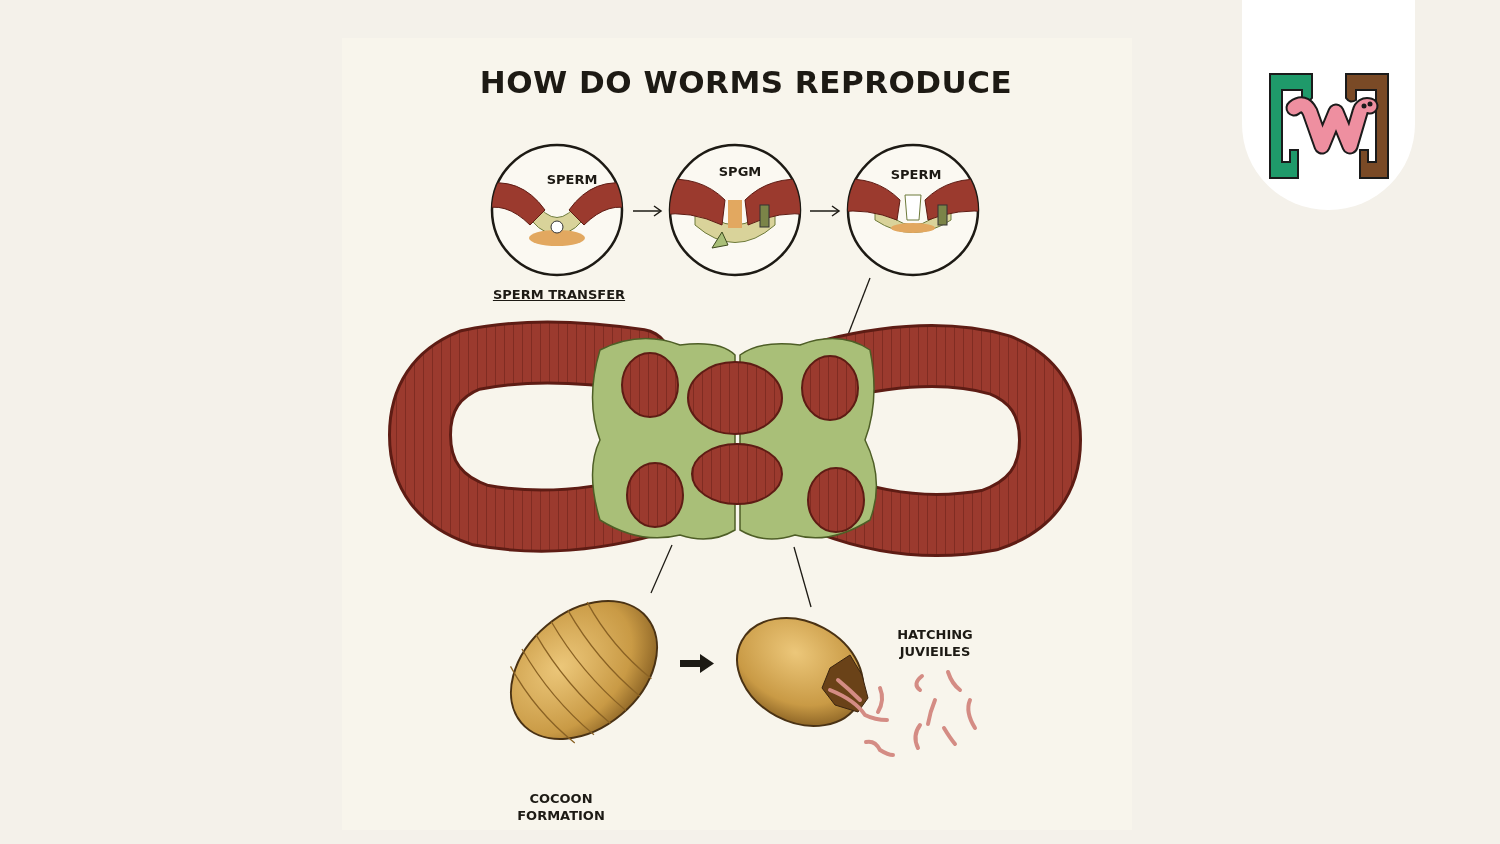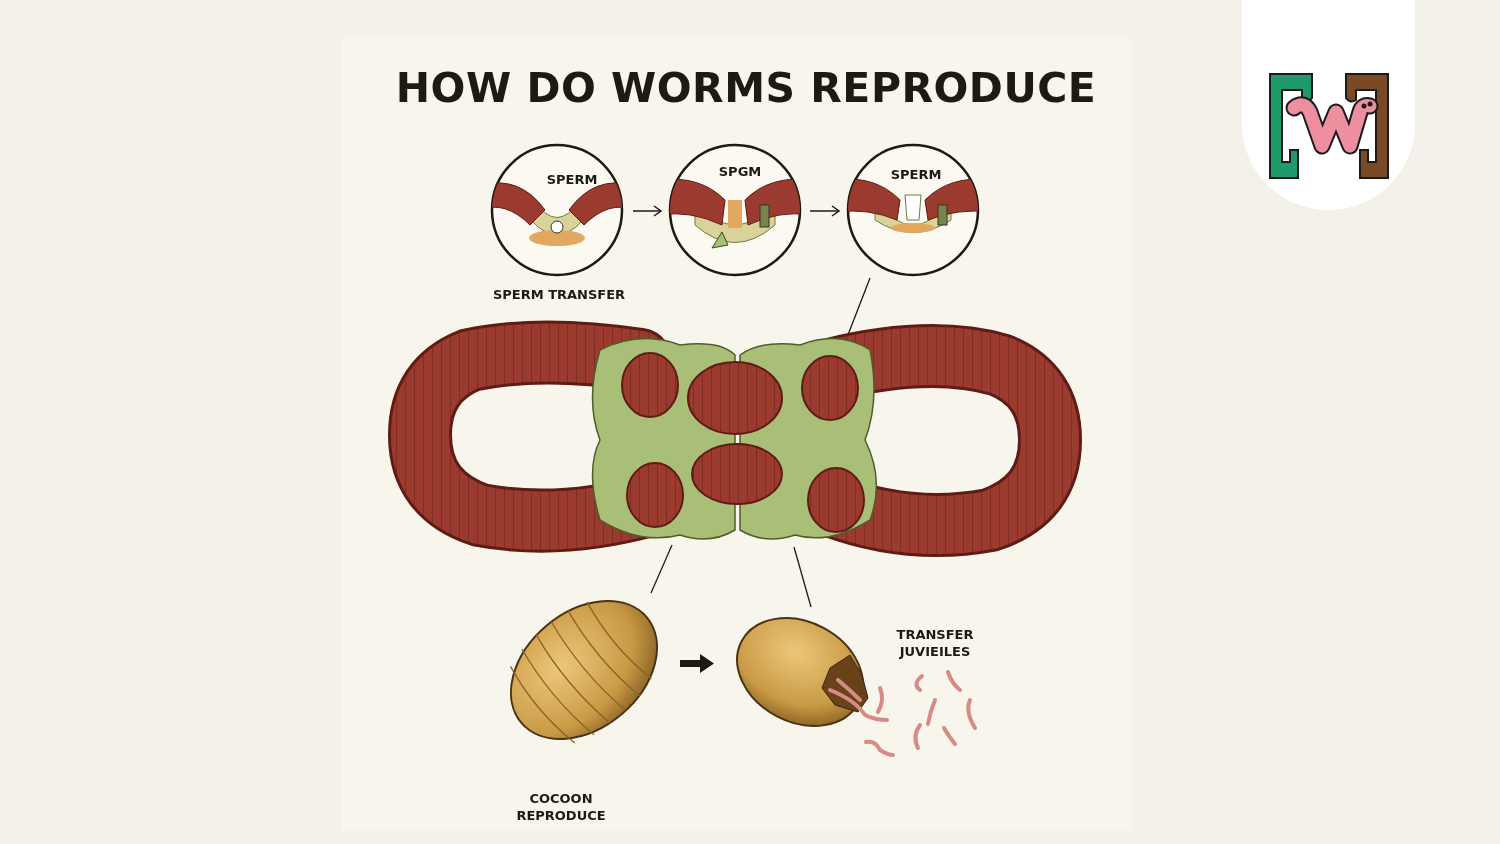--- a/index.html
+++ b/index.html
@@ -8,21 +8,21 @@
     background:#f4f1ea;
     font-family:"DejaVu Sans", sans-serif;
     position:relative;
   }
   .panel {
     position:absolute; left:342px; top:38px; width:790px; height:792px;
     background:#f8f5ec;
   }
   .title {
     position:absolute; left:342px; top:64px; width:808px; text-align:center;
-    font-weight:bold; font-size:41px; letter-spacing:0.5px; color:#1d1a14;
+    font-weight:bold; font-size:31px; letter-spacing:0.5px; color:#1d1a14;
     font-family:"DejaVu Sans", sans-serif;
   }
   .logo-card {
     position:absolute; left:1242px; top:0; width:173px; height:210px;
     background:#ffffff; border-radius:0 0 86px 86px;
   }
   .lbl {
     position:absolute; font-weight:bold; font-size:13px; color:#1d1a14;
     text-align:center; line-height:17px;
   }
@@ -152,29 +152,29 @@
       <path d="M920 725 Q912 736 918 748"></path>
       <path d="M944 728 Q950 738 955 744"></path>
       <path d="M866 742 Q875 740 880 750 Q888 755 893 755"></path>
     </g>
   </g>
 </svg>
 
 <div class="lbl" style="left:532px;top:171px;width:80px;">SPERM</div>
 <div class="lbl" style="left:700px;top:163px;width:80px;text-align:center;">SPGM</div>
 <div class="lbl" style="left:876px;top:166px;width:80px;">SPERM</div>
-<div class="lbl" style="left:488px;top:286px;width:142px;">SPERM TRANSFER</div>
+<div class="lbl" style="left:488px;top:286px;width:142px;text-decoration:underline;">SPERM TRANSFER</div>
 
 <div class="lbl" style="left:506px;top:790px;width:110px;">
   <div>COCOON</div>
-  <div>REPRODUCE</div>
+  <div>FORMATION</div>
 </div>
 
 <div class="lbl" style="left:885px;top:626px;width:100px;">
-  <div>TRANSFER</div>
+  <div>HATCHING</div>
   <div>JUVIEILES</div>
 </div>
 
 <div class="logo-card">
   <svg width="173" height="210">
     <path d="M28 74 L70 74 L70 98 Q66 104 60 100 L60 90 L40 90 L40 162 L48 162 L48 150 L56 150 L56 178 L28 178 Z" fill="#1f9a6a" stroke="#1b1b1b" stroke-width="2"></path>
     <path d="M146 74 L104 74 L104 98 Q108 104 114 100 L114 90 L134 90 L134 162 L126 162 L126 150 L118 150 L118 178 L146 178 Z" fill="#7a4a26" stroke="#1b1b1b" stroke-width="2"></path>
     <path d="M52 108 Q62 100 68 112 L80 146 L94 112 L108 146 L118 112 Q120 104 128 106" fill="none" stroke="#1b1b1b" stroke-width="17" stroke-linecap="round" stroke-linejoin="round"></path>
     <path d="M52 108 Q62 100 68 112 L80 146 L94 112 L108 146 L118 112 Q120 104 128 106" fill="none" stroke="#ee8fa0" stroke-width="13" stroke-linecap="round" stroke-linejoin="round"></path>
     <circle cx="122" cy="106" r="2.5" fill="#1b1b1b"></circle>

